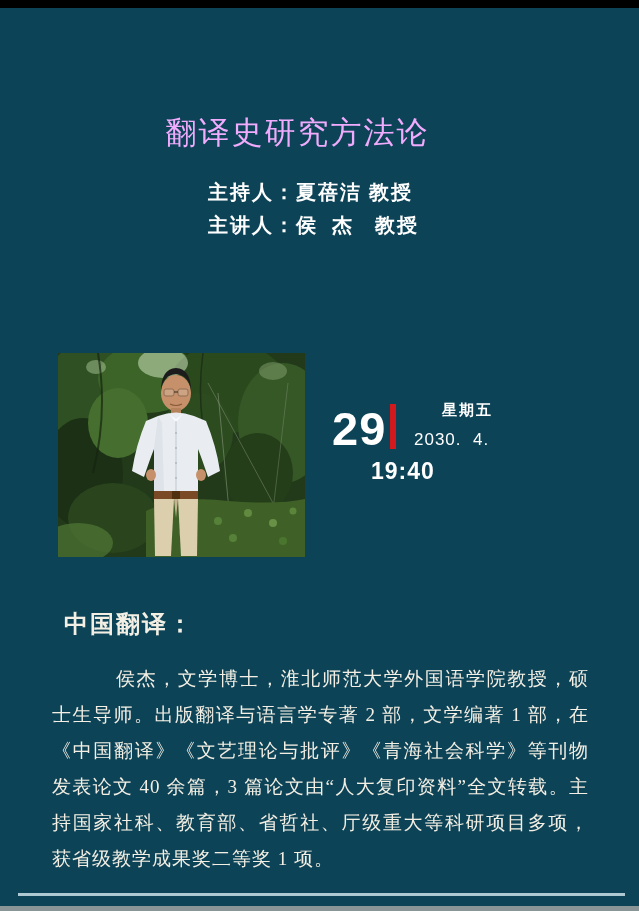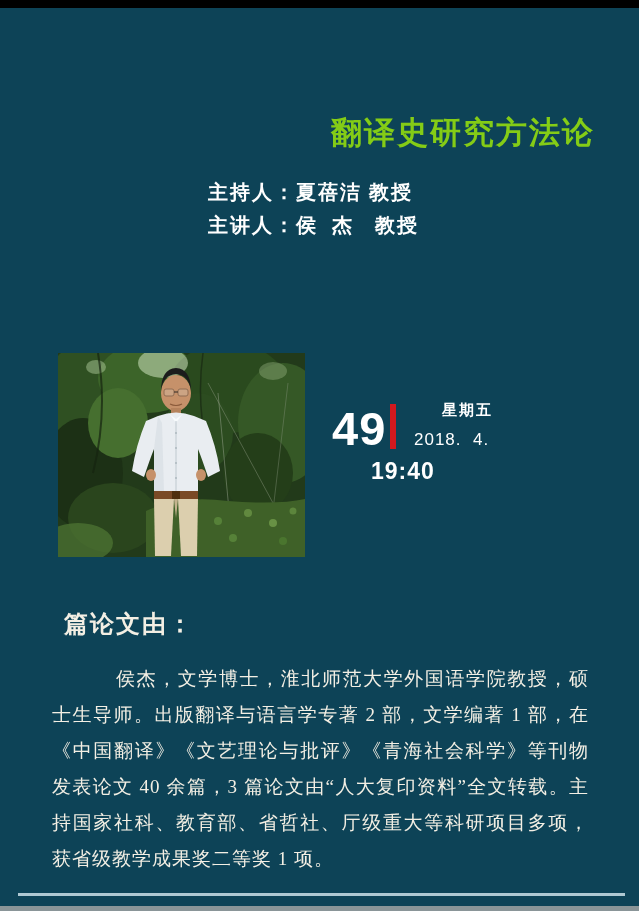--- a/index.html
+++ b/index.html
@@ -14,24 +14,24 @@
     font-family: "Liberation Sans", sans-serif;
   }
   .top-black-bar {
     position: absolute; top: 0; left: 0;
     width: 639px; height: 8px;
     background: #000000;
   }
   .lecture-title {
     position: absolute; top: 112px; left: 0;
     width: 595px;
-    text-align: right;
-    color: #84cc16;
+    text-align: center;
+    color: #f0abfc;
     font-size: 31px;
-    font-weight: bold;
+    font-weight: normal;
     letter-spacing: 2px;
     font-family: "Liberation Sans", sans-serif;
   }
   .speaker-block {
     position: absolute; top: 182px; left: 208px;
     color: #FFFFFF;
     font-family: "Liberation Serif", serif;
   }
   .speaker-line {
     font-size: 20px;
@@ -187,25 +187,25 @@
         <rect x="96" y="138" width="44" height="8" fill="#7A4A26"></rect>
         <rect x="114" y="138" width="8" height="8" fill="#50300F"></rect>
 
         <path d="M96,146 L116,146 L113,203 L97,203 Z" fill="#DCCFAE"></path>
         <path d="M120,146 L140,146 L139,203 L123,203 Z" fill="#DCCFAE"></path>
         <path d="M116,146 L120,146 L118,165 Z" fill="#C4B48F"></path>
       </g>
     </svg>
   </div>
 
-  <div class="day-number">49</div>
+  <div class="day-number">29</div>
   <div class="red-bar"></div>
   <div class="weekday">星期五</div>
-  <div class="year-month">2018.  4.</div>
+  <div class="year-month">2030.  4.</div>
   <div class="time">19:40</div>
 
-  <h2 class="bio-heading">篇论文由：</h2>
+  <h2 class="bio-heading">中国翻译：</h2>
   <p class="bio-paragraph">侯杰，文学博士，淮北师范大学外国语学院教授，硕士生导师。出版翻译与语言学专著 2 部，文学编著 1 部，在《中国翻译》《文艺理论与批评》《青海社会科学》等刊物发表论文 40 余篇，3 篇论文由“人大复印资料”全文转载。主持国家社科、教育部、省哲社、厅级重大等科研项目多项，获省级教学成果奖二等奖 1 项。</p>
 
   <div class="divider-line"></div>
   <div class="bottom-gray-bar"></div>
 
 </div>
 
 </body></html>

